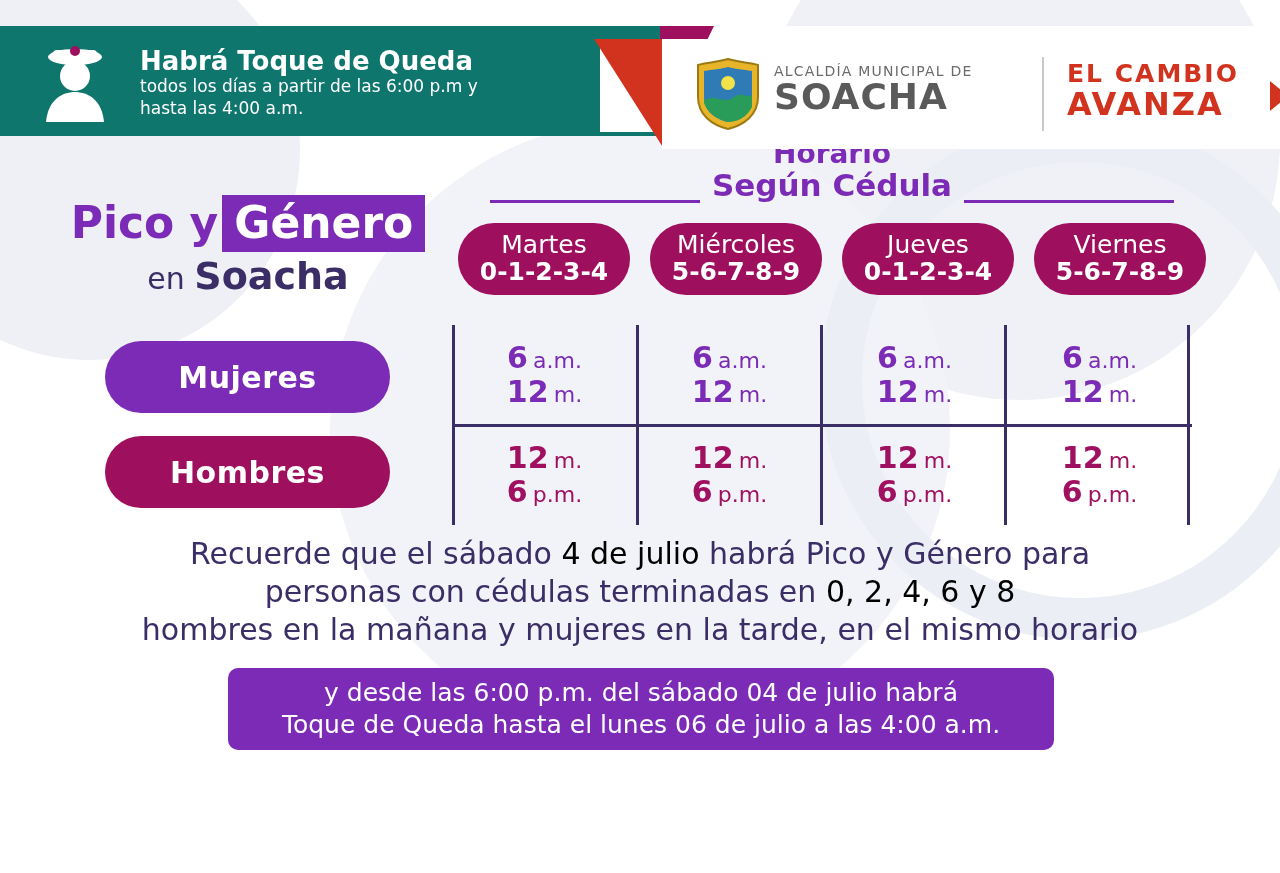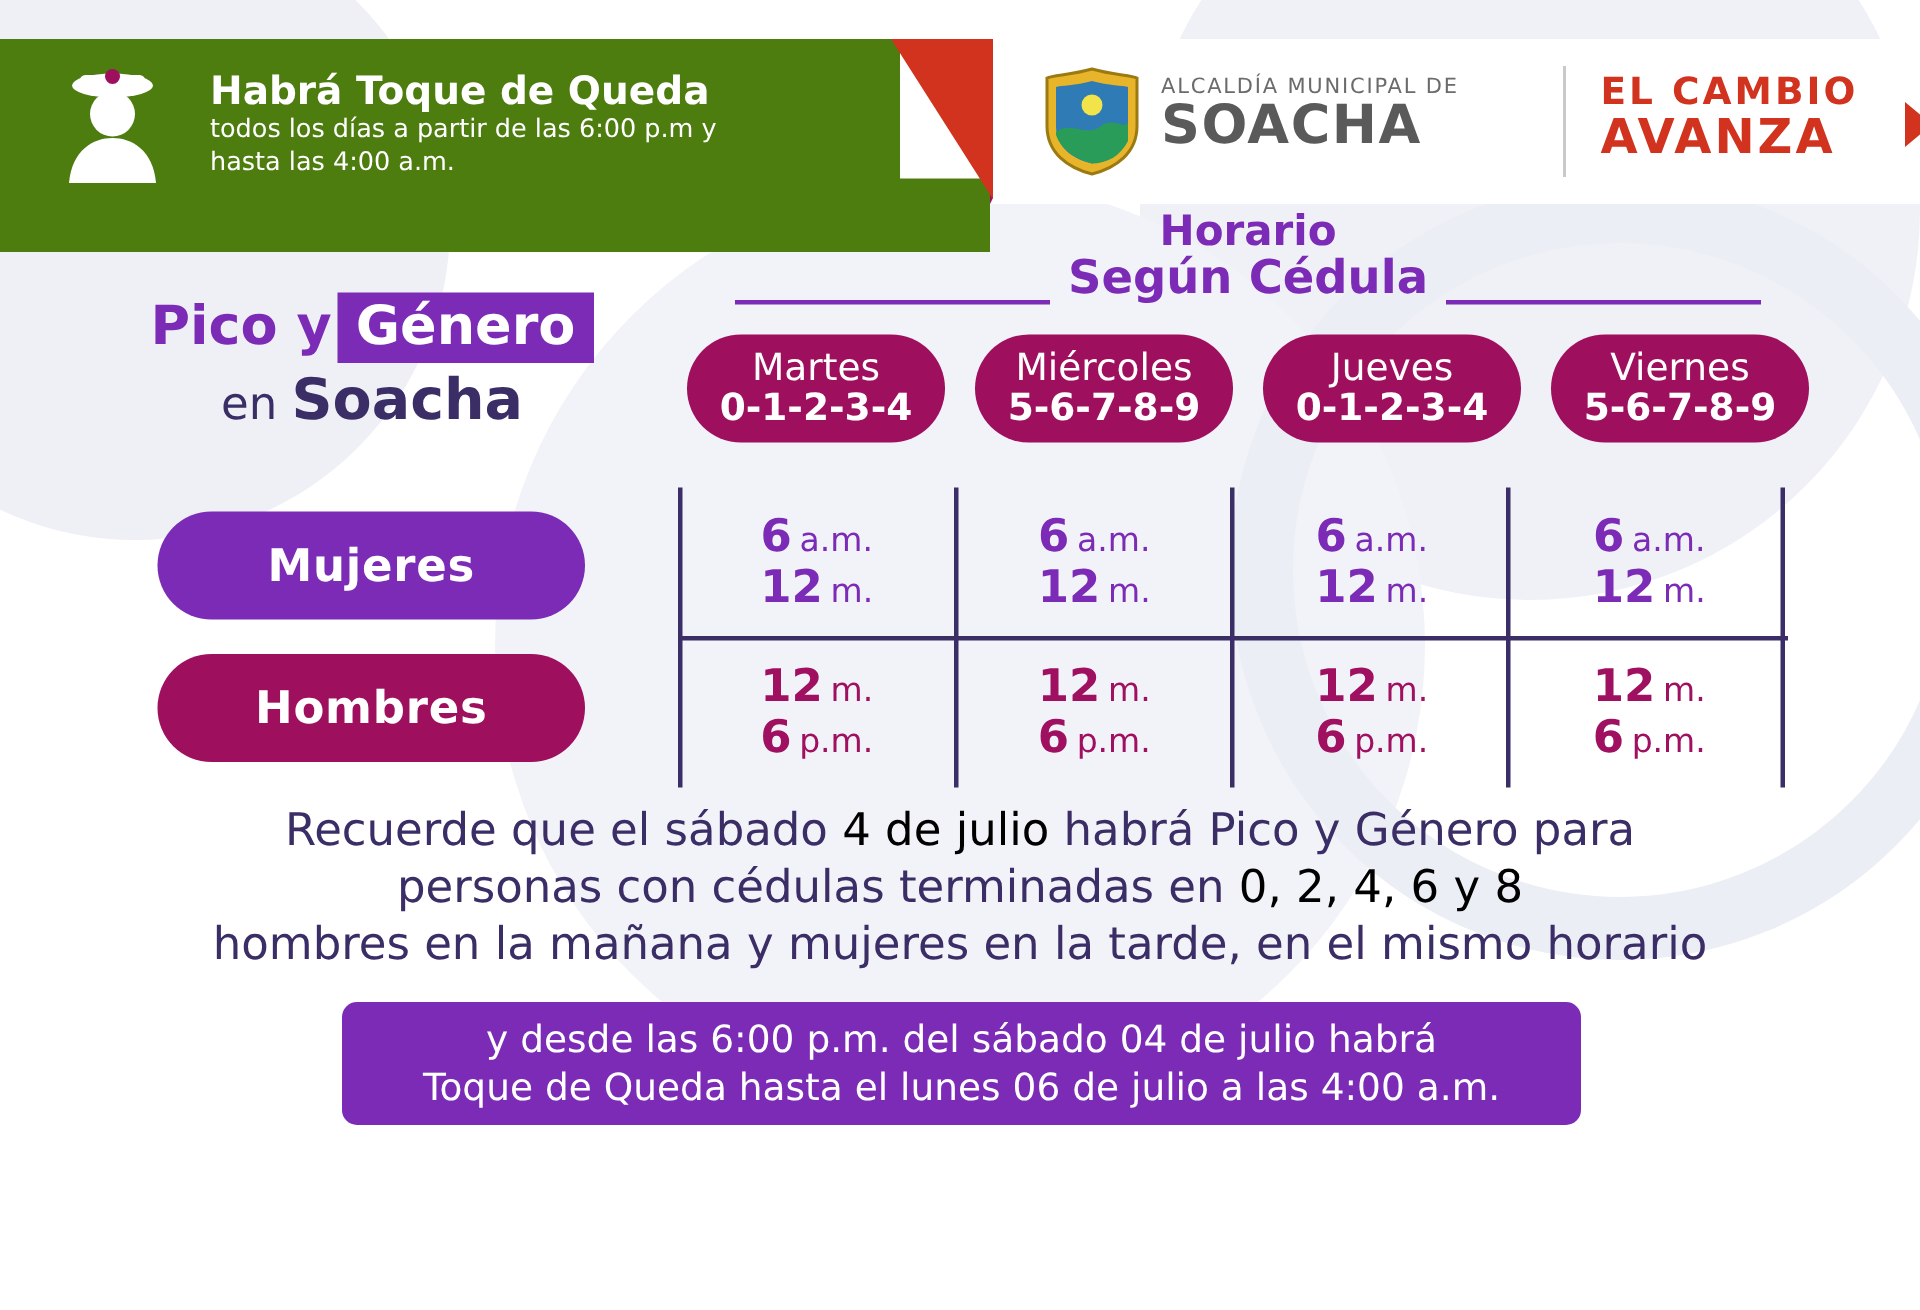--- a/index.html
+++ b/index.html
@@ -66,21 +66,21 @@
   }
 
   
   .left-title {
     position: absolute;
     left: 48px; top: 195px;
     width: 400px;
     text-align: center;
   }
   .pico-line {
-    font-size: 36px; font-weight: bold;
+    font-size: 44px; font-weight: bold;
     color: #7b2bb5;
     font-family: "DejaVu Sans", sans-serif;
     white-space: nowrap;
   }
   .genero-box {
     background: #7b2bb5;
     color: #ffffff;
     padding: 2px 12px 4px 12px;
     display: inline-block;
     margin-left: 4px;
@@ -204,39 +204,39 @@
 
   
   .footer {
     position: absolute;
     left: 0; bottom: 0;
     width: 1280px; height: 110px;
     background: #ffffff;
   }
   .footer-left {
     position: absolute; left: 0; top: 0;
-    width: 660px; height: 142px;
-    background: #4d7c0f;
+    width: 660px; height: 110px;
+    background: #0f766e;
   }
   .footer-left::after {
     content: "";
     position: absolute; right: -54px; top: 0;
     border-top: 110px solid #9e0f5e;
     border-right: 54px solid transparent;
   }
   .police {
     position: absolute; left: 36px; top: 16px;
     width: 78px; height: 80px;
   }
   .f-text { position: absolute; left: 140px; top: 20px; color: #fff; }
   .f-title { font-size: 26px; font-weight: bold; font-family: "DejaVu Sans", sans-serif; }
   .f-sub { font-size: 17px; line-height: 1.25; margin-top: 0; font-family: "DejaVu Sans", sans-serif; }
 
   .footer-right {
-    position: absolute; right: 0; top: 0;
+    position: absolute; right: 0; top: 13px;
     width: 680px; height: 93px;
     background: #ffffff;
   }
   .red-wedge {
     position: absolute; left: -6px; top: 0;
     border-top: 110px solid #d1331f;
     border-left: 70px solid transparent;
     width: 0; height: 0;
   }
   .red-band {

